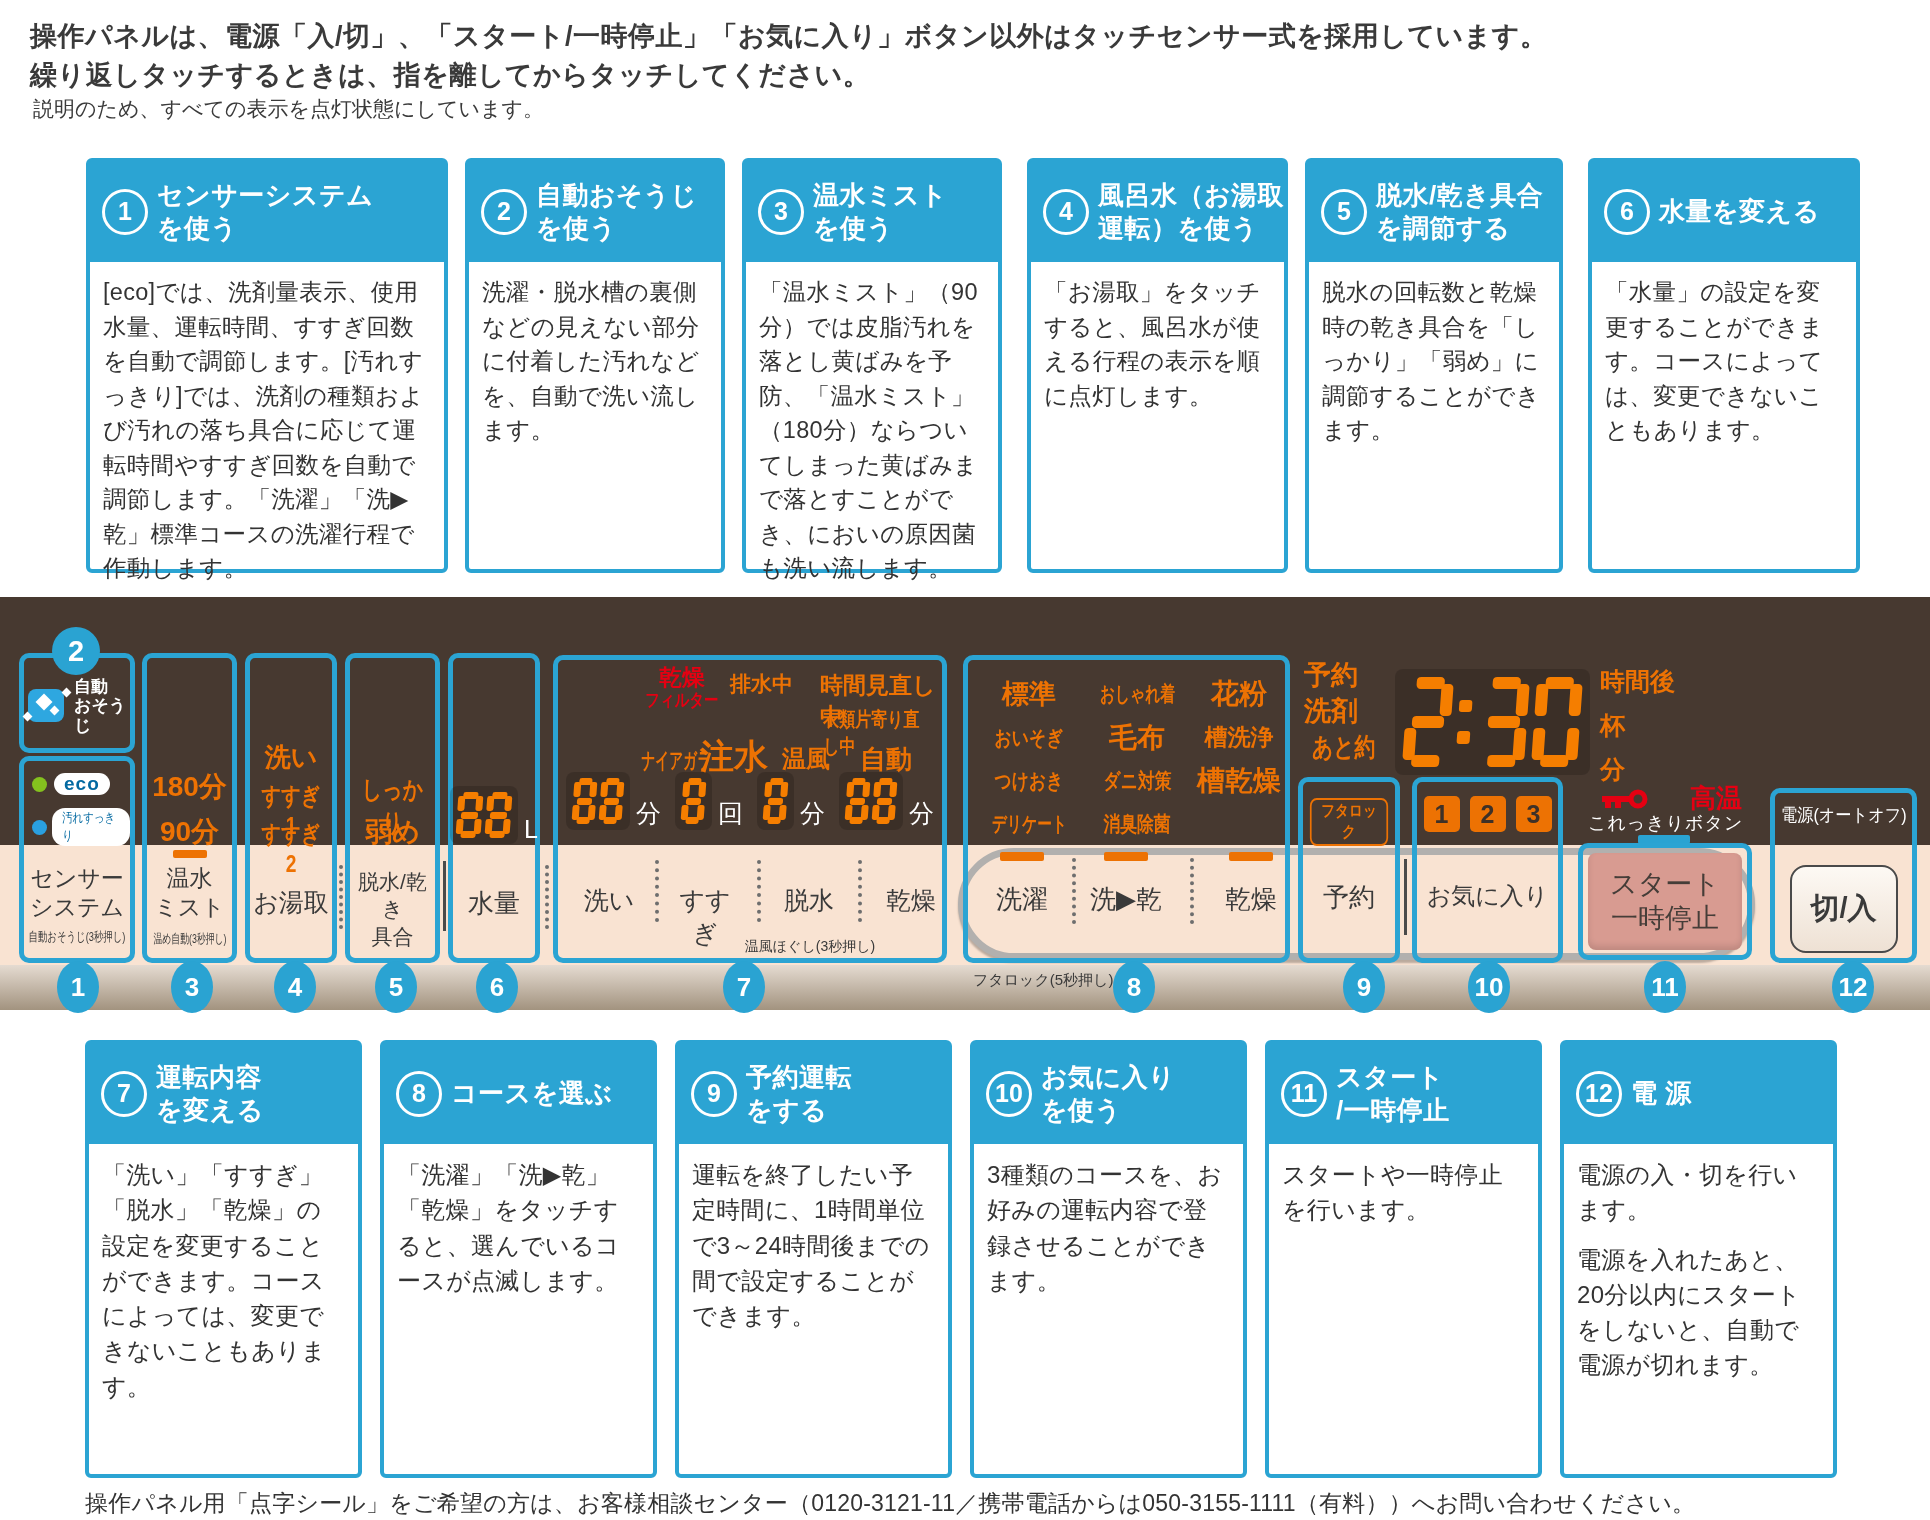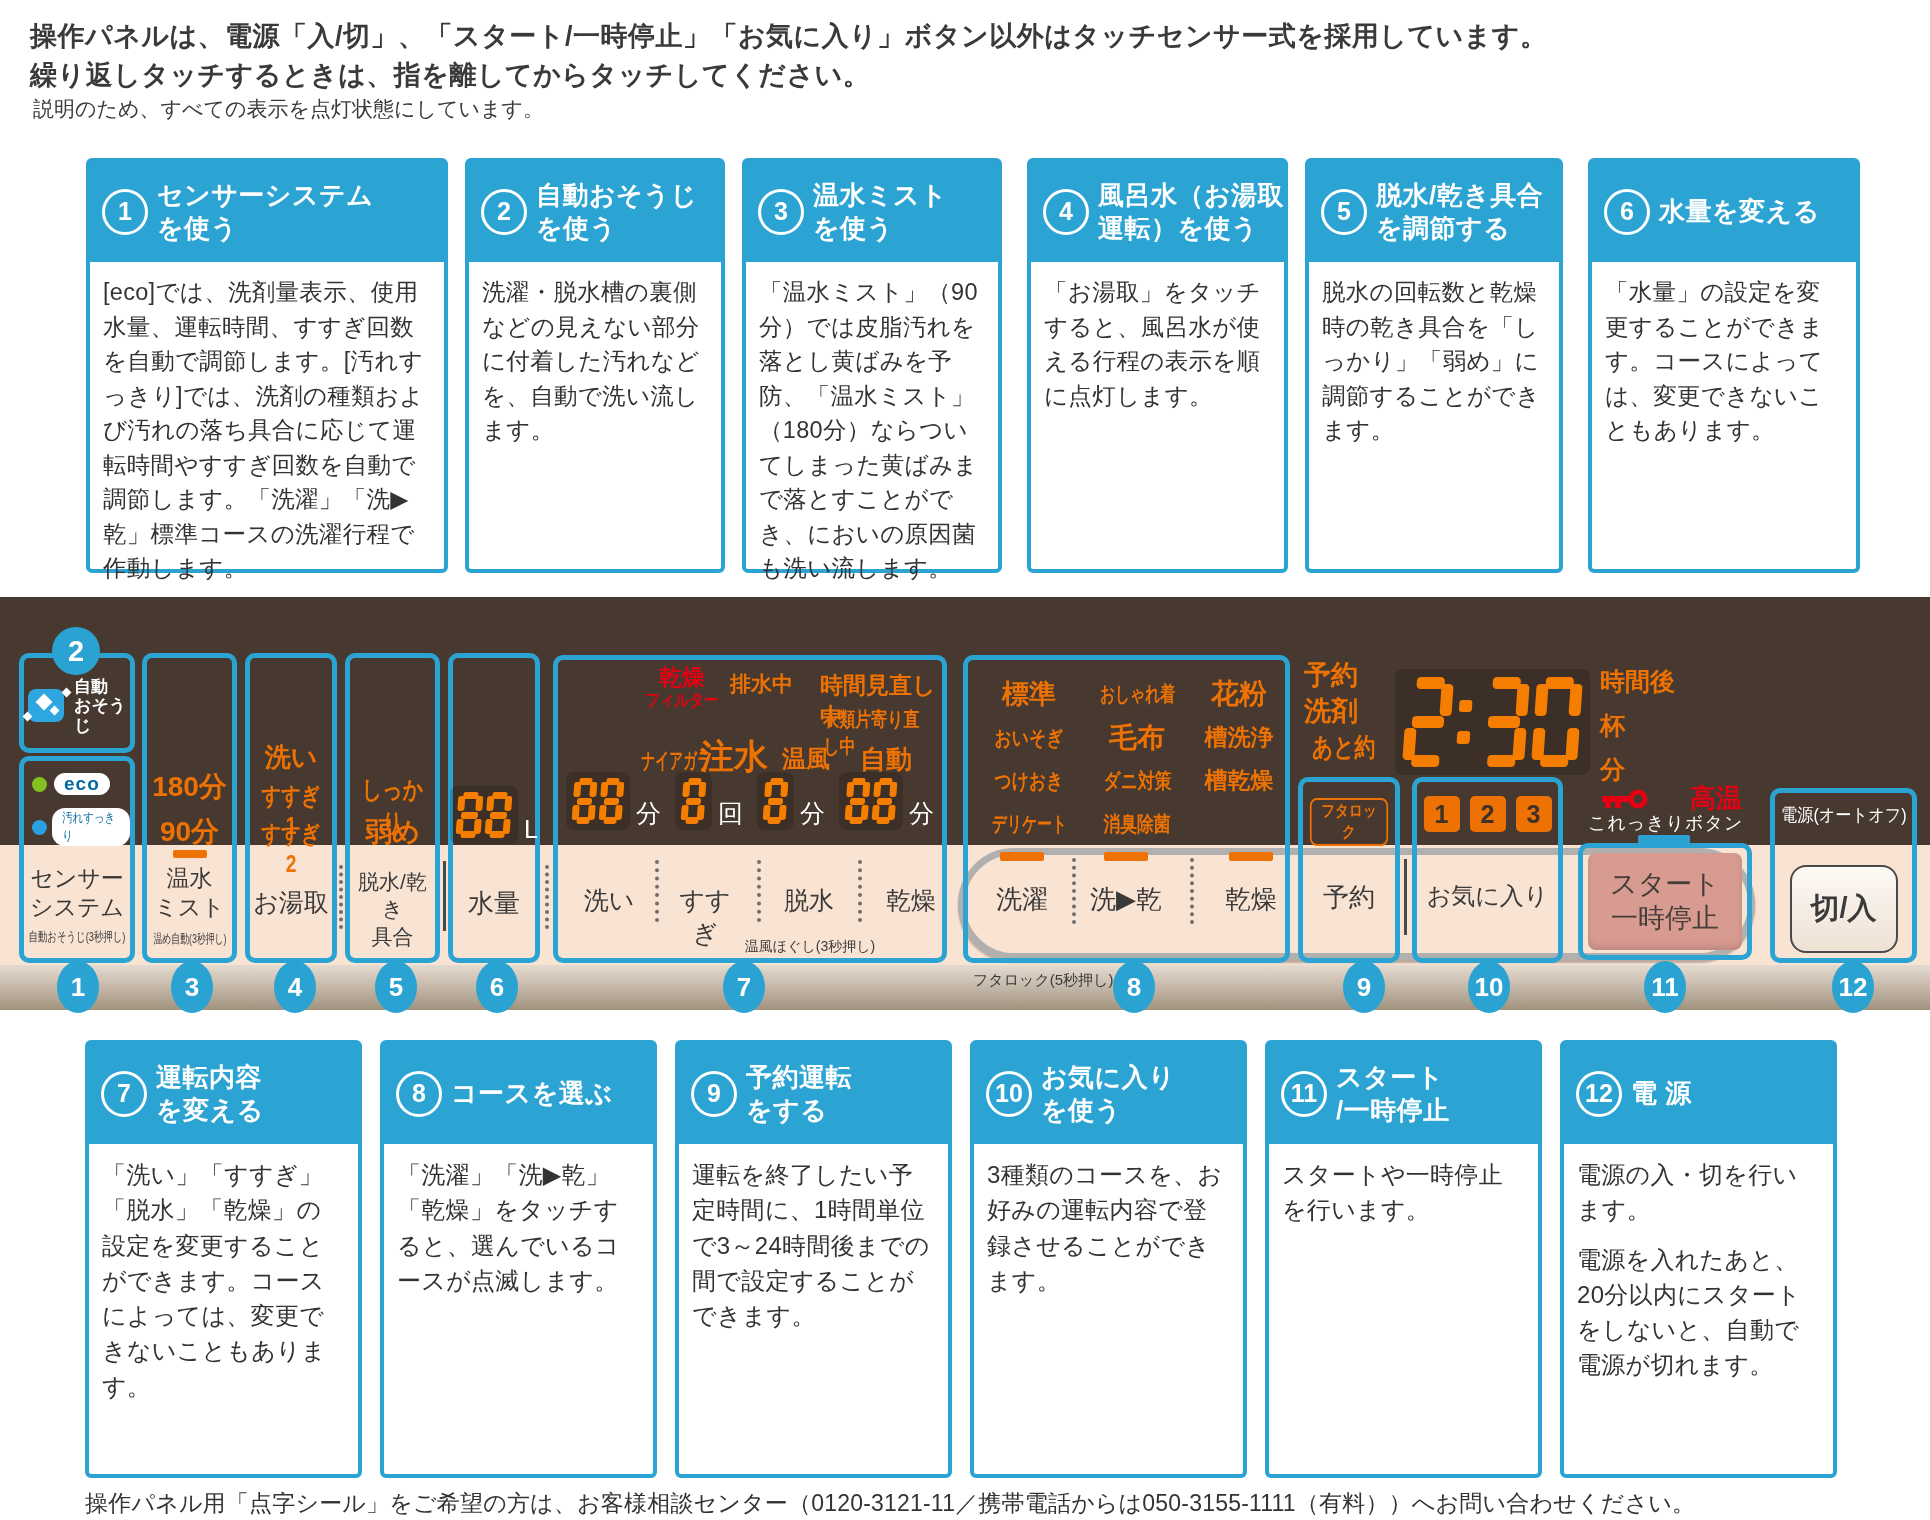--- a/index.html
+++ b/index.html
@@ -324,21 +324,21 @@
       <span class="od nw" style="font-size:21px;height:43px;display:flex;align-items:center">
           <span class="cond">ダニ対策</span>
         </span>
       <span class="od nw" style="font-size:21px;height:43px;display:flex;align-items:center">
           <span class="cond">消臭除菌</span>
         </span>
     </div>
     <div style="position:absolute;left:224px;top:12px;width:94px;display:flex;flex-direction:column;align-items:center">
       <span class="od nw" style="font-size:28px;height:44px;display:flex;align-items:center">花粉</span>
       <span class="od nw" style="font-size:23px;height:43px;display:flex;align-items:center">槽洗浄</span>
-      <span class="od nw" style="font-size:23px;height:43px;display:flex;align-items:center">槽乾燥</span>
+      <span class="od nw" style="font-size:28px;height:43px;display:flex;align-items:center">槽乾燥</span>
     </div>
     <div class="dash" style="left:32px;top:192px;width:44px"></div>
     <div class="dash" style="left:136px;top:192px;width:44px"></div>
     <div class="dash" style="left:261px;top:192px;width:44px"></div>
     <div class="touch ctr" style="position:absolute;left:14px;top:222px;width:80px;font-size:26px">洗濯</div>
     <div class="touch ctr" style="position:absolute;left:118px;top:222px;width:80px;font-size:26px">洗▶乾</div>
     <div class="touch ctr" style="position:absolute;left:243px;top:222px;width:80px;font-size:26px">乾燥</div>
     <div class="dot-sep" style="left:104px;top:198px;height:66px"></div>
     <div class="dot-sep" style="left:222px;top:198px;height:66px"></div>
   </div>

